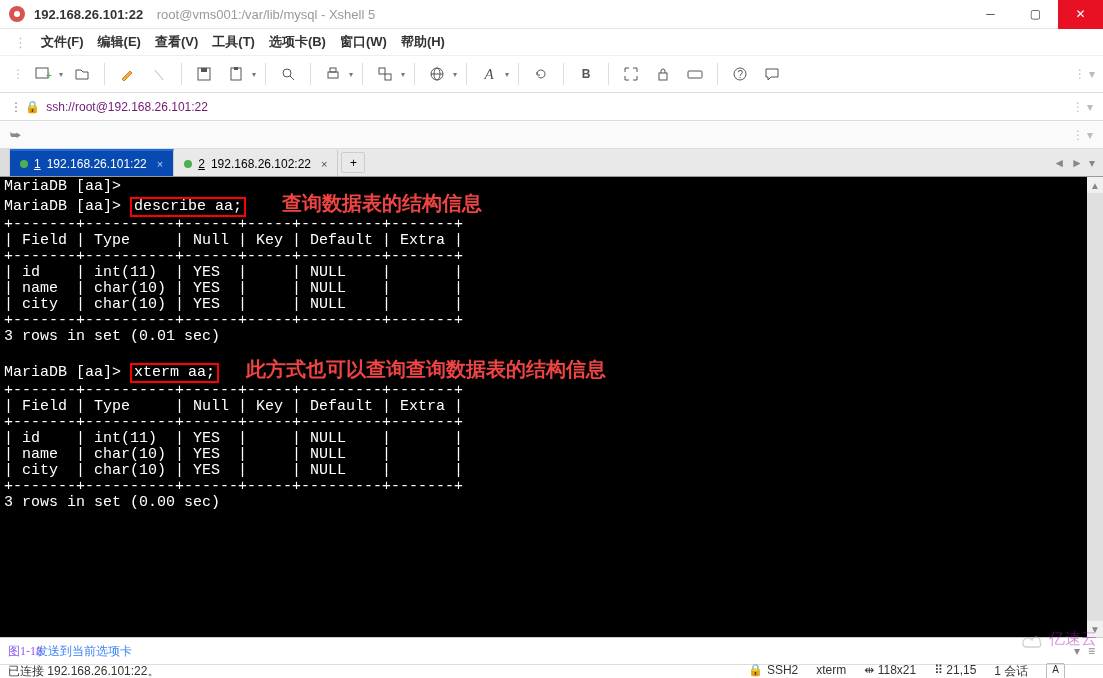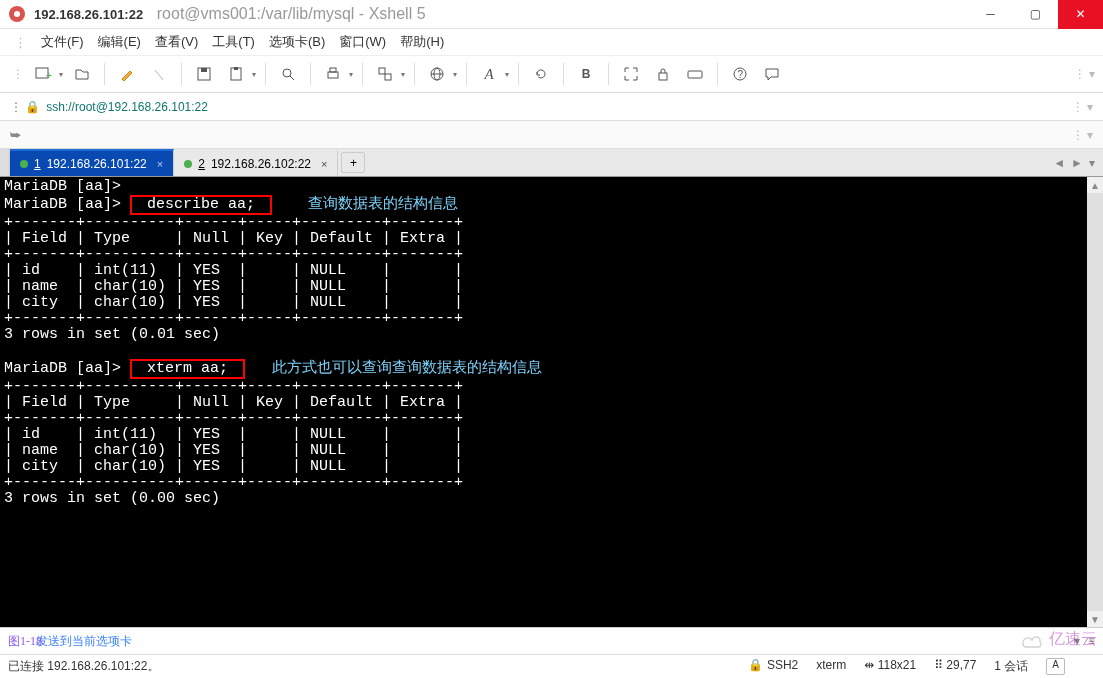--- a/index.html
+++ b/index.html
@@ -1,27 +1,27 @@
 <!DOCTYPE html>
 <html><head>
 <meta charset="utf-8">
 <style>
   * { margin: 0; padding: 0; box-sizing: border-box; }
   body { font-family: "Microsoft YaHei", "Segoe UI", sans-serif; font-size: 12px; background: #fff; width: 1103px; height: 678px; overflow: hidden; display: flex; flex-direction: column; }
   
   .title-bar { height: 29px; display: flex; align-items: center; background: #fff; border-bottom: 1px solid #e4e4e4; }
   .title-bar .app-icon { width: 18px; height: 18px; margin: 0 8px; }
   .title-text { color: #333; font-size: 13px; }
-  .title-text .path { color: #999; margin-left: 10px; font-size: 16px; }
+  .title-text .path { color: #999; margin-left: 10px; font-size: 13px; }
   .win-controls { margin-left: auto; display: flex; }
   .win-btn { width: 45px; height: 29px; display: flex; align-items: center; justify-content: center; color: #444; }
   .win-btn.close { background: #e81123; color: #fff; }
   
   .menu-bar { height: 26px; display: flex; align-items: center; padding-left: 14px; gap: 14px; color: #333; font-size: 13px; }
-  .menu-item { cursor: default; }
+  .menu-item { cursor: default; font-weight: bold; }
   
   .toolbar { height: 38px; display: flex; align-items: center; padding-left: 12px; gap: 6px; border-top: 1px solid #eee; border-bottom: 1px solid #ddd; }
   .tb-btn { width: 26px; height: 26px; display: flex; align-items: center; justify-content: center; color: #555; border-radius: 2px; }
   .tb-sep { width: 1px; height: 22px; background: #ddd; margin: 0 3px; }
   .dd { font-size: 8px; color: #777; margin-left: -3px; }
   
   .addr-bar { height: 28px; display: flex; align-items: center; padding: 0 10px; border-bottom: 1px solid #ddd; color: #777; gap: 6px; }
   
   .hint-bar { height: 28px; display: flex; align-items: center; padding: 0 10px; border-bottom: 1px solid #ddd; color: #888; gap: 6px; background: #fafafa; }
   
@@ -29,32 +29,32 @@
   .ltab { width: 10px; background: #ddd; border-right: 1px solid #ccc; }
   .tab { display: flex; align-items: center; padding: 0 10px; gap: 6px; border-right: 1px solid #ccc; font-size: 12px; border-top: 2px solid transparent; }
   .tab.active { background: #094ab2; color: #fff; border-top-color: #1c6bd8; }
   .tab .dot { width: 8px; height: 8px; border-radius: 50%; background: #4caf50; }
   .tab .x { font-size: 11px; opacity: .7; margin-left: 4px; }
   .tab-add { width: 24px; display: flex; align-items: center; justify-content: center; border: 1px solid #ccc; margin: 3px; border-radius: 2px; }
   .tabs-ctrl { margin-left: auto; display: flex; align-items: center; gap: 6px; padding-right: 8px; color: #888; }
   
   .terminal-wrap { flex: 1; display: flex; background: #000; overflow: hidden; }
   .terminal { flex: 1; background: #000; color: #fff; font-family: Consolas, "Courier New", monospace; font-size: 15px; line-height: 16px; padding: 2px 4px; white-space: pre; position: relative; }
-  .terminal .hlbox { border: 2px solid #ff0000; display: inline-block; padding: 0 15px; }
-  .anno { color: #7dd3fc; font-family: "Microsoft YaHei", sans-serif; font-weight: normal; font-size: 15px; }
+  .terminal .hlbox { border: 2px solid #ff0000; display: inline-block; padding: 0 2px; }
+  .anno { color: #ef4444; font-family: "Microsoft YaHei", sans-serif; font-weight: bold; font-size: 20px; }
   .tscroll { width: 16px; background: #f0f0f0; display: flex; flex-direction: column; }
   .tscroll .arr { height: 16px; display: flex; align-items: center; justify-content: center; color: #888; font-size: 10px; }
   .tscroll .track { flex: 1; background: #e0e0e0; }
   
   .below { background: #fff; border-top: 1px solid #ccc; }
   .inp-row { height: 26px; display: flex; align-items: center; padding: 0 8px; color: #999; }
   .inp-row .fig { color: #8b5cf6; font-weight: normal; font-family: "Microsoft YaHei"; margin-right: -6px; position: relative; z-index: 1; }
   .inp-row .ph { color: #3b82f6; }
   .inp-row .dd2 { margin-left: auto; color: #888; display: flex; gap: 8px; }
-  .status-bar { height: 24px; display: flex; align-items: center; padding: 0 8px; border-top: 1px solid #ddd; font-size: 12px; color: #333; gap: 18px; }
+  .status-bar { height: 14px; display: flex; align-items: center; padding: 0 8px; border-top: 1px solid #ddd; font-size: 12px; color: #333; gap: 18px; }
   .status-bar .right { margin-left: auto; display: flex; gap: 18px; }
   .watermark { position: absolute; right: 6px; bottom: 28px; opacity: .45; font-size: 16px; color: #a21caf; display: flex; align-items: center; gap: 4px; pointer-events: none; }
 </style>
 </head>
 <body>
 
 <div class="title-bar">
   <span class="app-icon">
     <svg viewBox="0 0 18 18">
         <circle cx="9" cy="9" r="8" fill="#d9534f"></circle>
@@ -192,21 +192,21 @@
   <div class="tb-btn">
       <svg width="16" height="16">
         <path d="M2 3h12v8H7l-3 3v-3H2z" fill="none" stroke="#555"></path>
       </svg>
     </div>
   <span style="margin-left:auto;color:#bbb;padding-right:8px">⋮ ▾</span>
 </div>
 
 <div class="addr-bar">
   <span>⋮ 🔒</span>
-  <span style="flex:1;color:#0f766e">ssh://root@192.168.26.101:22</span>
+  <span style="flex:1;color:#701a75">ssh://root@192.168.26.101:22</span>
   <span style="color:#bbb">⋮ ▾</span>
 </div>
 
 <div class="hint-bar">
   <span>⮩</span>
   <span style="margin-left:auto;color:#bbb">⋮ ▾</span>
 </div>
 
 <div class="tabs-row">
   <div class="ltab"></div>
@@ -266,21 +266,21 @@
       <span>▾</span>
       <span>≡</span>
     </span>
   </div>
   <div class="status-bar">
     <span>已连接 192.168.26.101:22。</span>
     <div class="right">
       <span>🔒 <span>SSH2</span></span>
       <span>xterm</span>
       <span>⇹ <span>118x21</span></span>
-      <span>⠿ <span>29,77</span></span>
+      <span>⠿ <span>21,15</span></span>
       <span>1 会话</span>
       <span style="border:1px solid #bbb;padding:0 5px;border-radius:2px;font-size:10px">A</span>
       <span style="width:12px"></span>
     </div>
   </div>
   <div class="watermark">
     <svg width="26" height="18">
         <path d="M4 12a5 5 0 0 1 9-3 4 4 0 0 1 8 2 3 3 0 0 1-1 5H6a4 4 0 0 1-2-4z" fill="none" stroke="#999" stroke-width="1.3"></path>
       </svg>
     <span>亿速云</span>

